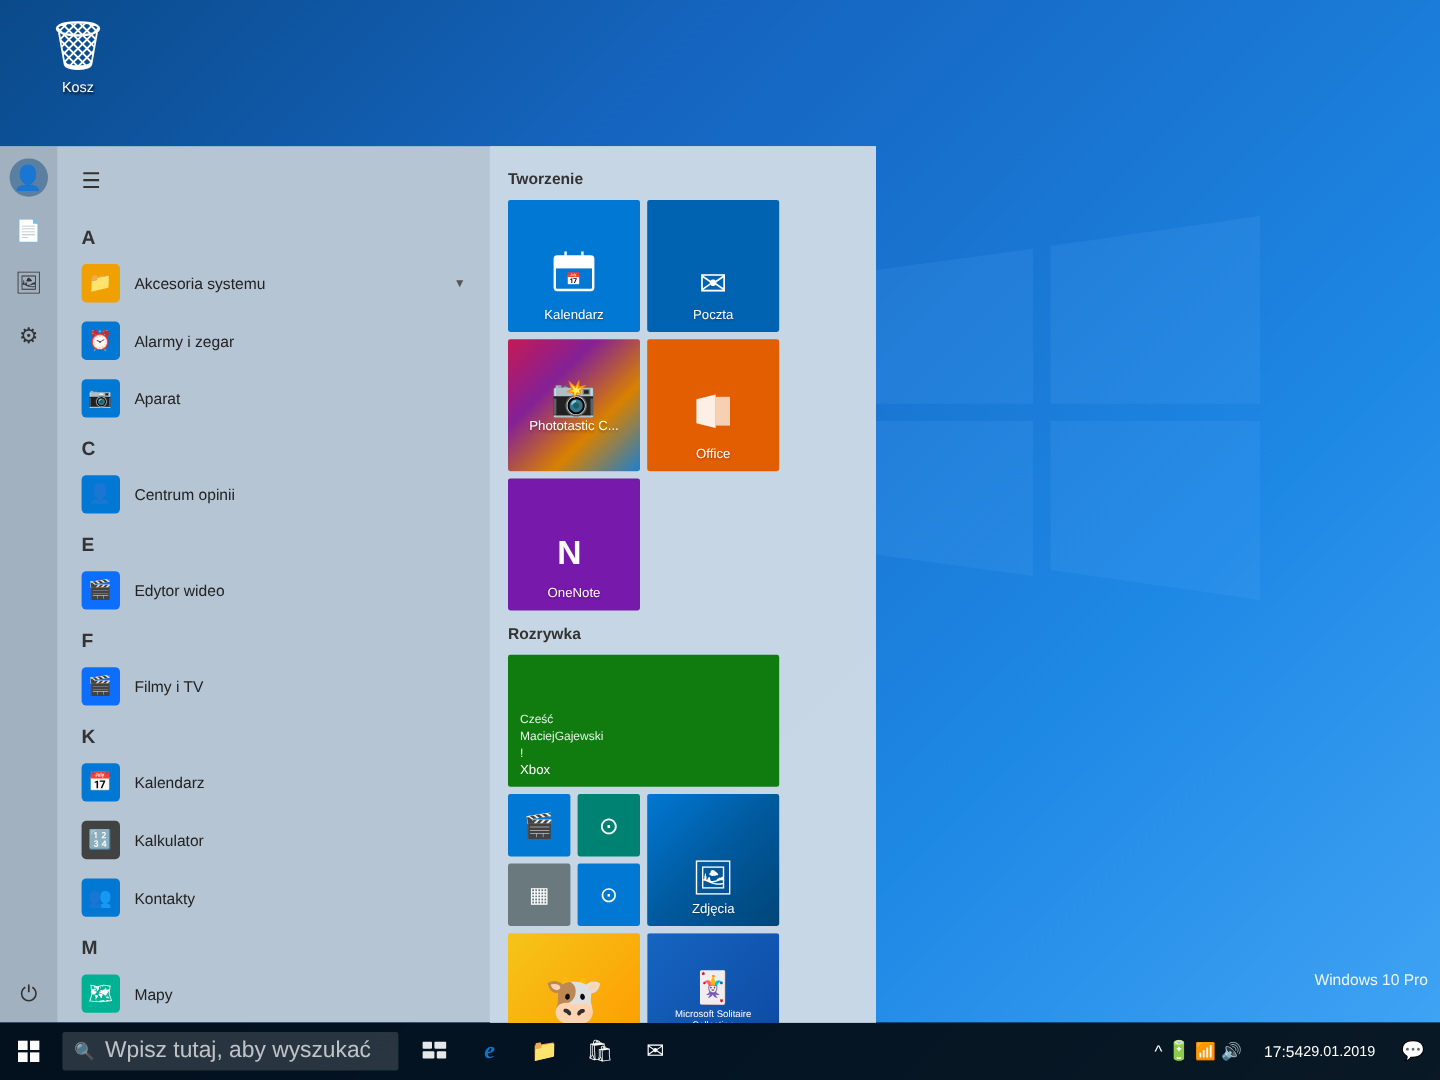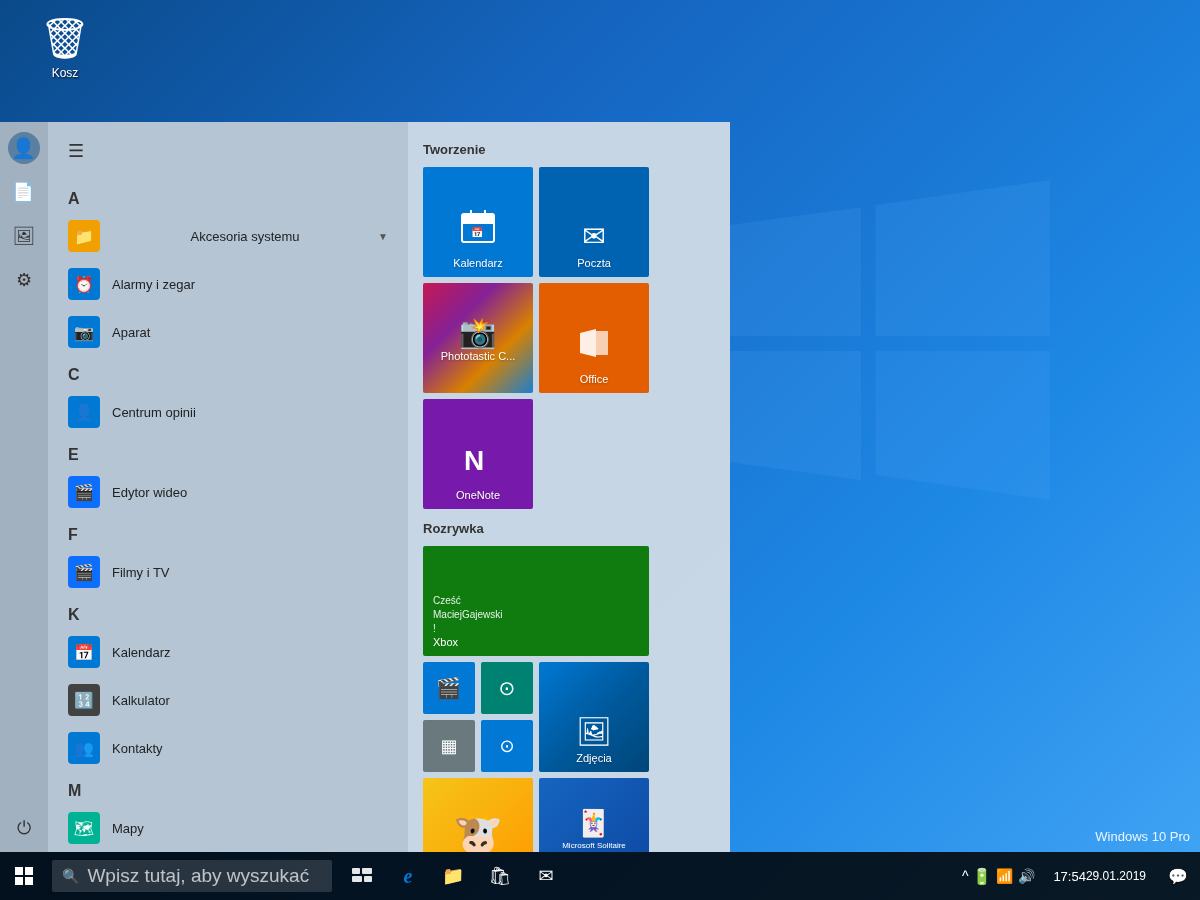--- a/index.html
+++ b/index.html
@@ -115,21 +115,20 @@
       align-items: center;
       justify-content: center;
       color: white;
       font-size: 16px;
       flex-shrink: 0;
     }
 
     .app-name {
       font-size: 13px;
       color: #222;
-      text-align: center;
     }
 
     .app-item-expandable {
       display: flex;
       align-items: center;
       padding: 8px 10px;
       cursor: pointer;
     }
     .app-item-expandable .app-name { flex: 1; }
     .expand-arrow { font-size: 10px; color: #555; }
@@ -389,21 +388,21 @@
       align-items: center;
       justify-content: center;
       cursor: pointer;
       color: white;
       font-size: 16px;
     }
 
     
     .win-watermark-text {
       position: absolute;
-      bottom: 56px;
+      bottom: 76px;
       right: 10px;
       color: white;
       text-align: right;
       opacity: 0.9;
     }
     .win-edition {
       font-size: 13px;
       font-weight: 400;
     }
     .win-build {

